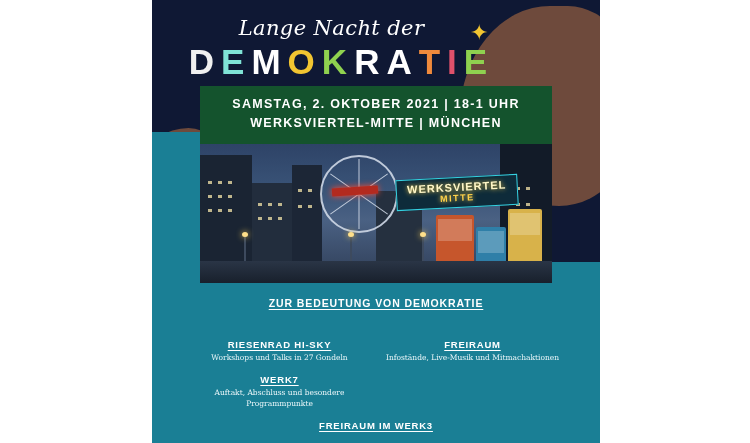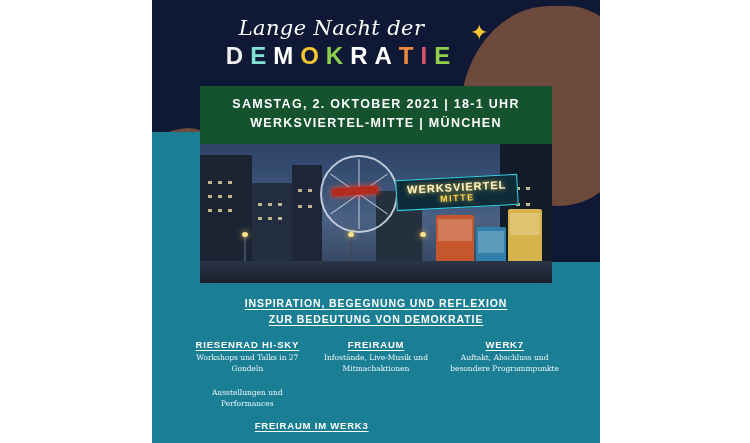--- a/index.html
+++ b/index.html
@@ -93,21 +93,21 @@
   .script-line {
     font-family: "DejaVu Serif", serif;
     font-style: italic;
     font-size: 21px;
     color: #ffffff;
     letter-spacing: 0.4px;
   }
   .demokratie {
     margin-top: 4px;
     font-family: "Liberation Sans", sans-serif;
-    font-size: 24px;
+    font-size: 35px;
     font-weight: 700;
     letter-spacing: 7px;
     line-height: 1;
     white-space: nowrap;
     padding-left: 20px;
   }
   .demokratie span { display: inline-block; }
 
   .star {
     position: absolute;
@@ -294,21 +294,21 @@
   }
   .subtitle .u { text-decoration: underline; text-underline-offset: 2px; }
 
   
   .venues {
     position: absolute;
     left: 40px;
     top: 339px;
     width: 368px;
     display: grid;
-    grid-template-columns: 1fr 1fr 1fr;
+    grid-template-columns: 1fr 1fr;
     column-gap: 18px;
     row-gap: 10px;
     z-index: 6;
   }
   .venue { text-align: center; }
   .venue-name {
     color: #ffffff;
     font-size: 9.5px;
     font-weight: 700;
     letter-spacing: 0.8px;
@@ -408,39 +408,37 @@
         </div>
 
       <div class="lamp" style="left:44px;"></div>
       <div class="lamp" style="left:150px;"></div>
       <div class="lamp" style="left:222px;"></div>
 
       <div class="street"></div>
     </div>
 
     <div class="subtitle">
-      <div class="u">INSPIRATION, BEGEGNUNG UND REFLEXION</div>
       <div class="u">ZUR BEDEUTUNG VON DEMOKRATIE</div>
     </div>
 
     <div class="venues">
       <div class="venue">
         <div class="venue-name">RIESENRAD HI-SKY</div>
         <div class="venue-desc">Workshops und Talks in 27 Gondeln</div>
       </div>
       <div class="venue">
         <div class="venue-name">FREIRAUM</div>
         <div class="venue-desc">Infostände, Live-Musik und Mitmachaktionen</div>
       </div>
       <div class="venue">
         <div class="venue-name">WERK7</div>
         <div class="venue-desc">Auftakt, Abschluss und besondere Programmpunkte</div>
       </div>
       <div class="venue">
-        <div class="venue-desc">Ausstellungen und Performances</div>
       </div>
       <div class="venue venue-full">
         <div class="venue-name">FREIRAUM IM WERK3</div>
       </div>
     </div>
 
   </div>
 </div>
 
 </body></html>

